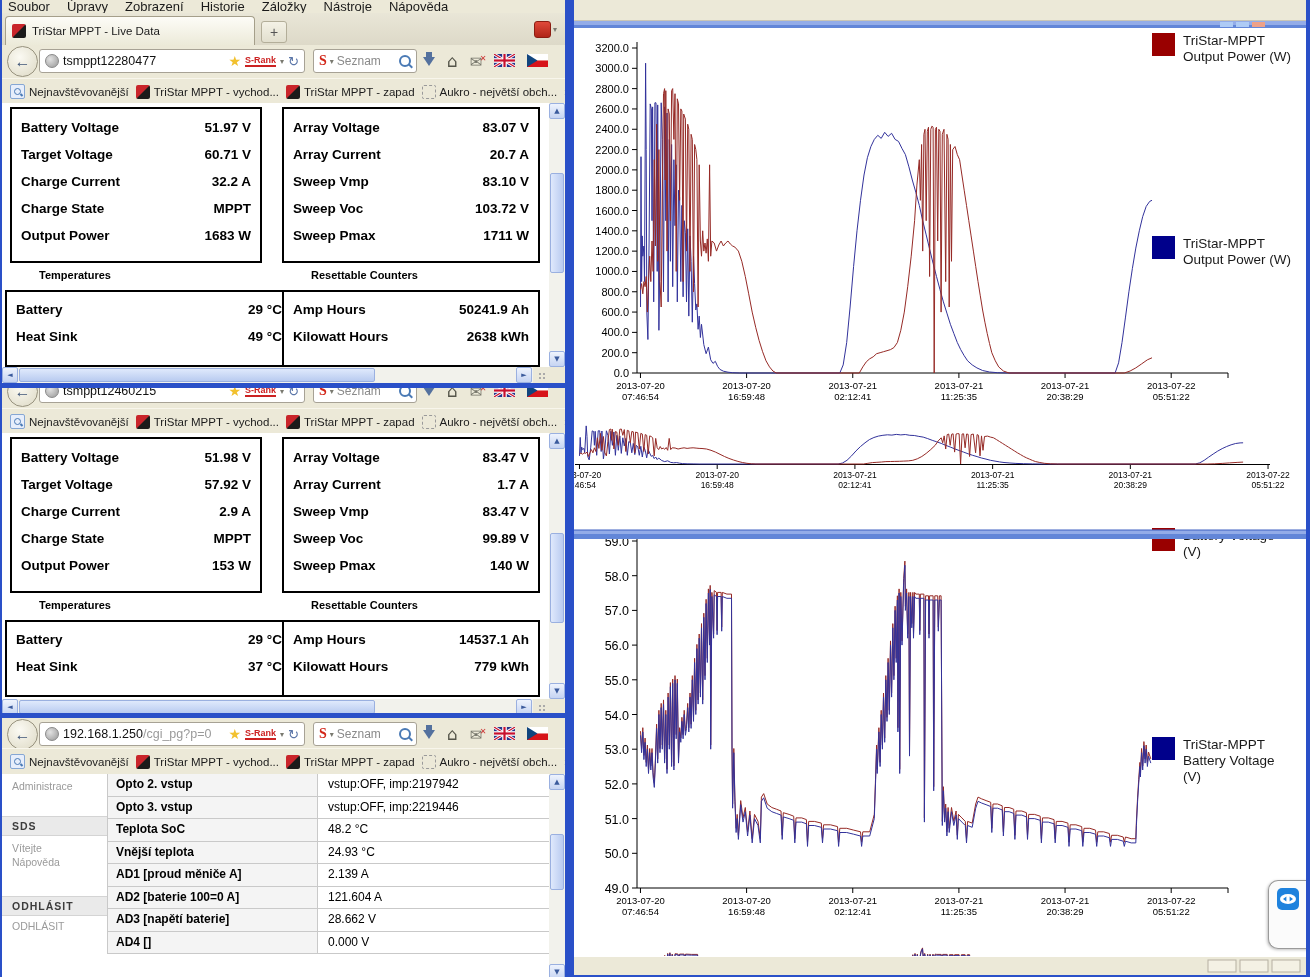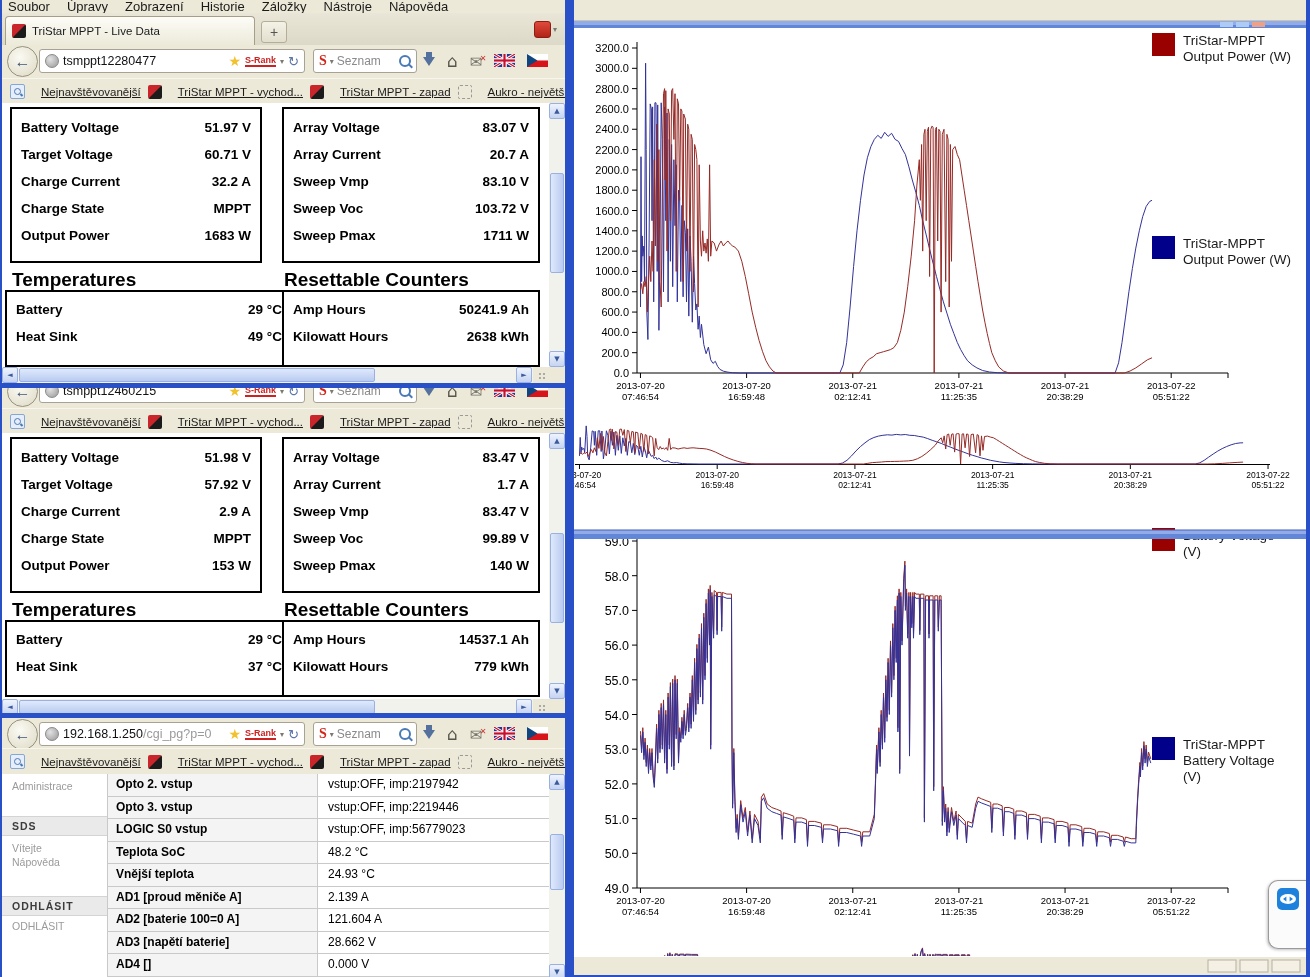--- a/index.html
+++ b/index.html
@@ -55,38 +55,38 @@
           transform:rotate(45deg);right:-4px;bottom:-2px;}
   .tbicons{position:absolute;left:421px;top:0;height:33px;display:flex;align-items:center;gap:12px;}
   .dl-icon{width:0;height:0;border:6px solid transparent;border-top:9px solid #54719e;position:relative;margin-top:6px;}
   .dl-icon::before{content:"";position:absolute;left:-3px;top:-14px;width:6px;height:6px;background:#54719e;}
   .home-icon{font-size:17px;color:#55554a;line-height:17px;font-family:"DejaVu Sans",sans-serif;}
   .mail-icon{position:relative;font-size:15px;color:#75756a;line-height:15px;}
   .mail-icon i{position:absolute;right:-4px;top:-3px;font-style:normal;font-size:8px;color:#c33;}
   .bmbar{position:absolute;left:0;right:0;height:25px;display:flex;align-items:center;gap:7px;
          padding:0 8px;font-size:11.5px;color:#1c1c1c;background:#ece9d8;border-top:1px solid #f8f6ec;}
   .bm1{top:78px;} .bm2{top:20px;} .bm3{top:30px;}
-  .bm-item{display:flex;align-items:center;gap:16px;white-space:nowrap;text-decoration:underline;}
+  .bm-item{display:flex;align-items:center;gap:4px;white-space:nowrap;}
   .ms-icon{width:14px;height:14px;border-radius:2px;flex:0 0 auto;
            background:linear-gradient(135deg,#c9252b 0 48%,#1b1b1b 52% 100%);}
   .bm-search{width:13px;height:13px;background:#e7eefb;border:1px solid #86a7d4;border-radius:2px;
            display:flex;align-items:center;justify-content:center;}
   .bm-search .mag{width:5px;height:5px;border-width:1.5px;}
   .bm-search .mag::after{width:3px;right:-3px;}
   .bm-dashed{width:12px;height:12px;border:1px dashed #9a9a9a;border-radius:2px;}
   .bm-chevron{margin-left:auto;font-size:13px;color:#444;}
   
   .content{position:absolute;left:0;width:547px;background:#fff;}
   .c1{top:103px;height:264px;} .c2{top:45px;height:266px;} 
   .mbox{position:absolute;background:#fff;border:2px solid #000;box-sizing:border-box;}
   .mrow{display:flex;justify-content:space-between;align-items:center;height:27px;padding:0 9px;
         font-size:13.5px;font-weight:bold;color:#000;}
   .b1{left:8px;top:4px;width:252px;height:156px;padding-top:5px;}
   .b2{left:280px;top:4px;width:258px;height:156px;padding-top:5px;}
-  .sect{position:absolute;top:166px;font-size:19px;font-weight:bold;color:#000;}
+  .sect{position:absolute;top:166px;font-size:11px;font-weight:bold;color:#000;margin-left:27px;}
   .s1{left:10px;} .s2{left:282px;}
   .b3{left:3px;top:187px;width:288px;height:77px;padding-top:4px;}
   .b4{left:280px;top:187px;width:258px;height:77px;padding-top:4px;}
   
   .vscroll,.hscroll{position:absolute;background:#f2f2ec;}
   .vscroll{width:16px;right:0;}
   .hscroll{height:16px;left:0;width:547px;}
   .sbtn{position:absolute;width:16px;height:16px;background:linear-gradient(#eef3fd,#c6d4f2);
         border:1px solid #9ab0e0;border-radius:2px;display:flex;align-items:center;justify-content:center;
         font-size:7px;color:#3a5a9c;box-sizing:border-box;font-family:"DejaVu Sans",sans-serif;}
@@ -490,24 +490,20 @@
           <div class="sb-link" style="top: 146px;">ODHLÁSIT</div>
         </div>
       <div class="sds-table" id="sdstable">
           <div class="trow">
             <div class="tlabel">Opto 2. vstup</div>
             <div class="tvalue">vstup:OFF, imp:2197942</div>
           </div>
           <div class="trow">
             <div class="tlabel">Opto 3. vstup</div>
             <div class="tvalue">vstup:OFF, imp:2219446</div>
-          </div>
-          <div class="trow">
-            <div class="tlabel">LOGIC S0 vstup</div>
-            <div class="tvalue">vstup:OFF, imp:56779023</div>
           </div>
           <div class="trow">
             <div class="tlabel">Teplota SoC</div>
             <div class="tvalue">48.2 °C</div>
           </div>
           <div class="trow">
             <div class="tlabel">Vnější teplota</div>
             <div class="tvalue">24.93 °C</div>
           </div>
           <div class="trow">

